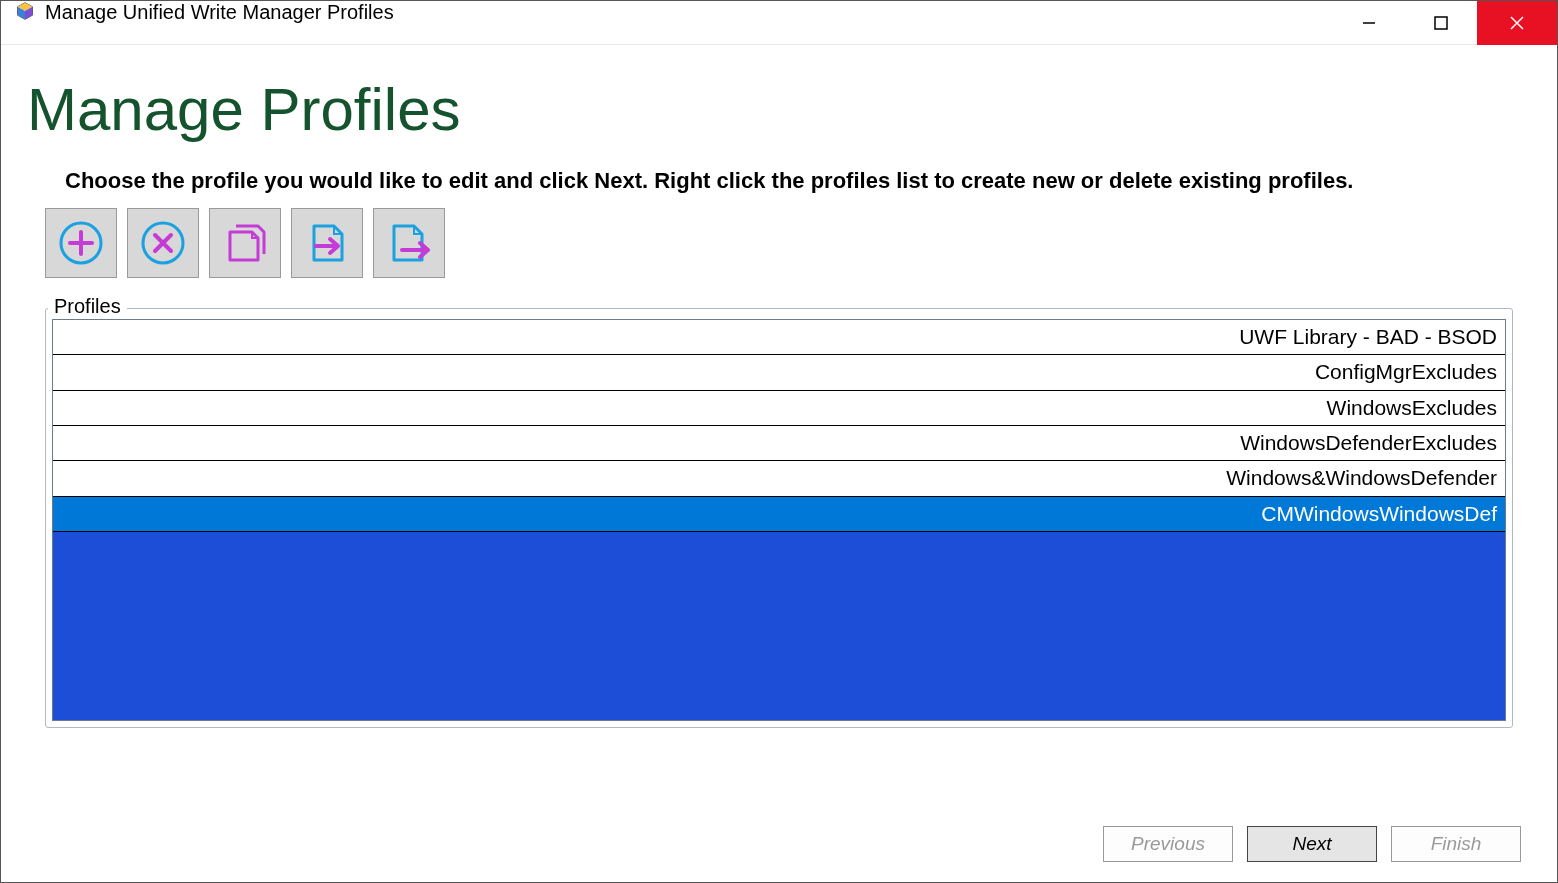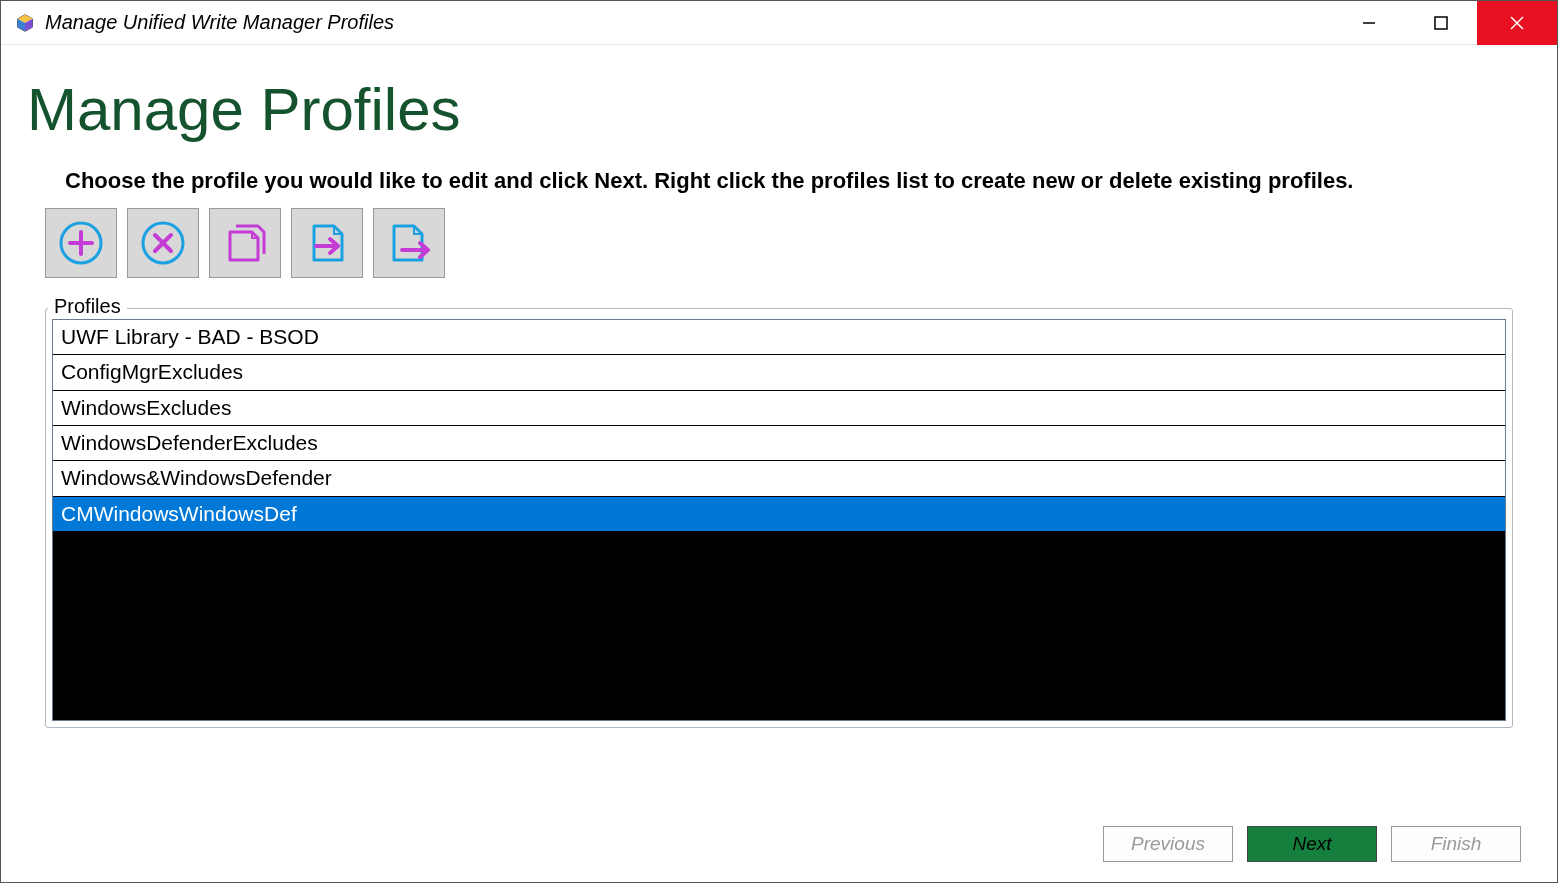--- a/index.html
+++ b/index.html
@@ -14,23 +14,22 @@
     height: 883px;
     border: 1px solid #555;
     background: #ffffff;
     display: flex;
     flex-direction: column;
     position: relative;
   }
   .titlebar {
     height: 44px;
     display: flex;
-    align-items: center;
+    align-items: flex-start;
     border-bottom: 1px solid #e8e8e8;
-    font-style: italic;
   }
   .titlebar-icon {
     width: 20px;
     height: 20px;
     margin-left: 14px;
     margin-right: 10px;
     flex-shrink: 0;
   }
   .titlebar-text {
     flex: 1;
@@ -107,22 +106,23 @@
     left: 2px;
     background: #fff;
     padding: 0 6px;
     font-size: 20px;
     color: #000;
   }
   .listbox {
     width: 100%;
     height: 100%;
     border: 1px solid #6c7b8b;
-    background: #000000;
+    background: #1d4ed8;
     overflow: hidden;
+    text-align: right;
   }
   .list-item {
     background: #fff;
     border-bottom: 1px solid #000;
     padding: 3px 8px;
     font-size: 21px;
     color: #000;
     cursor: pointer;
     line-height: 1.35;
   }
@@ -144,21 +144,21 @@
     border: 1px solid #999;
     background: #fdfdfd;
     cursor: pointer;
     font-style: italic;
   }
   .wizard-btn.disabled {
     color: #9a9a9a;
     cursor: default;
   }
   .wizard-btn.primary {
-    background: #15803d;
+    background: #e5e5e5;
     border: 1px solid #444;
     color: #000;
   }
 </style>
 </head>
 <body>
 
 <div class="window">
 
   <div class="titlebar">

